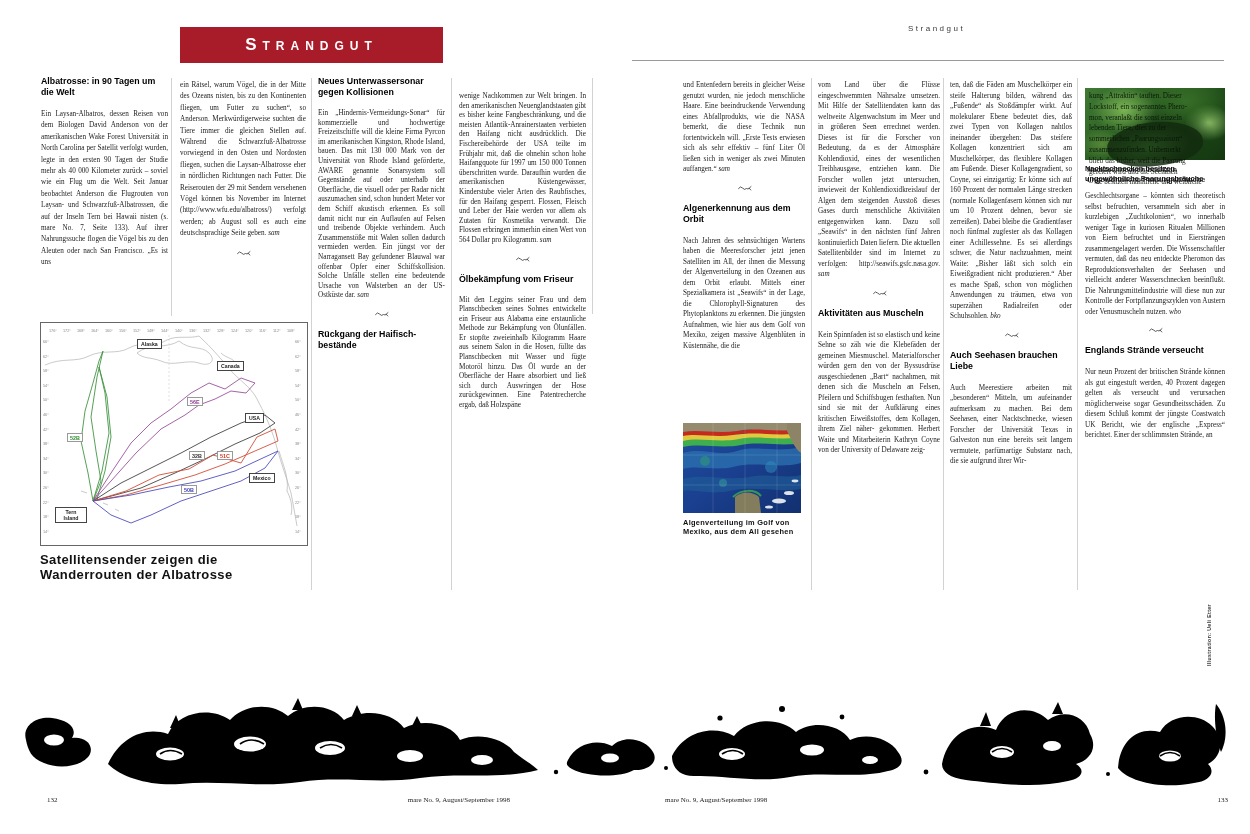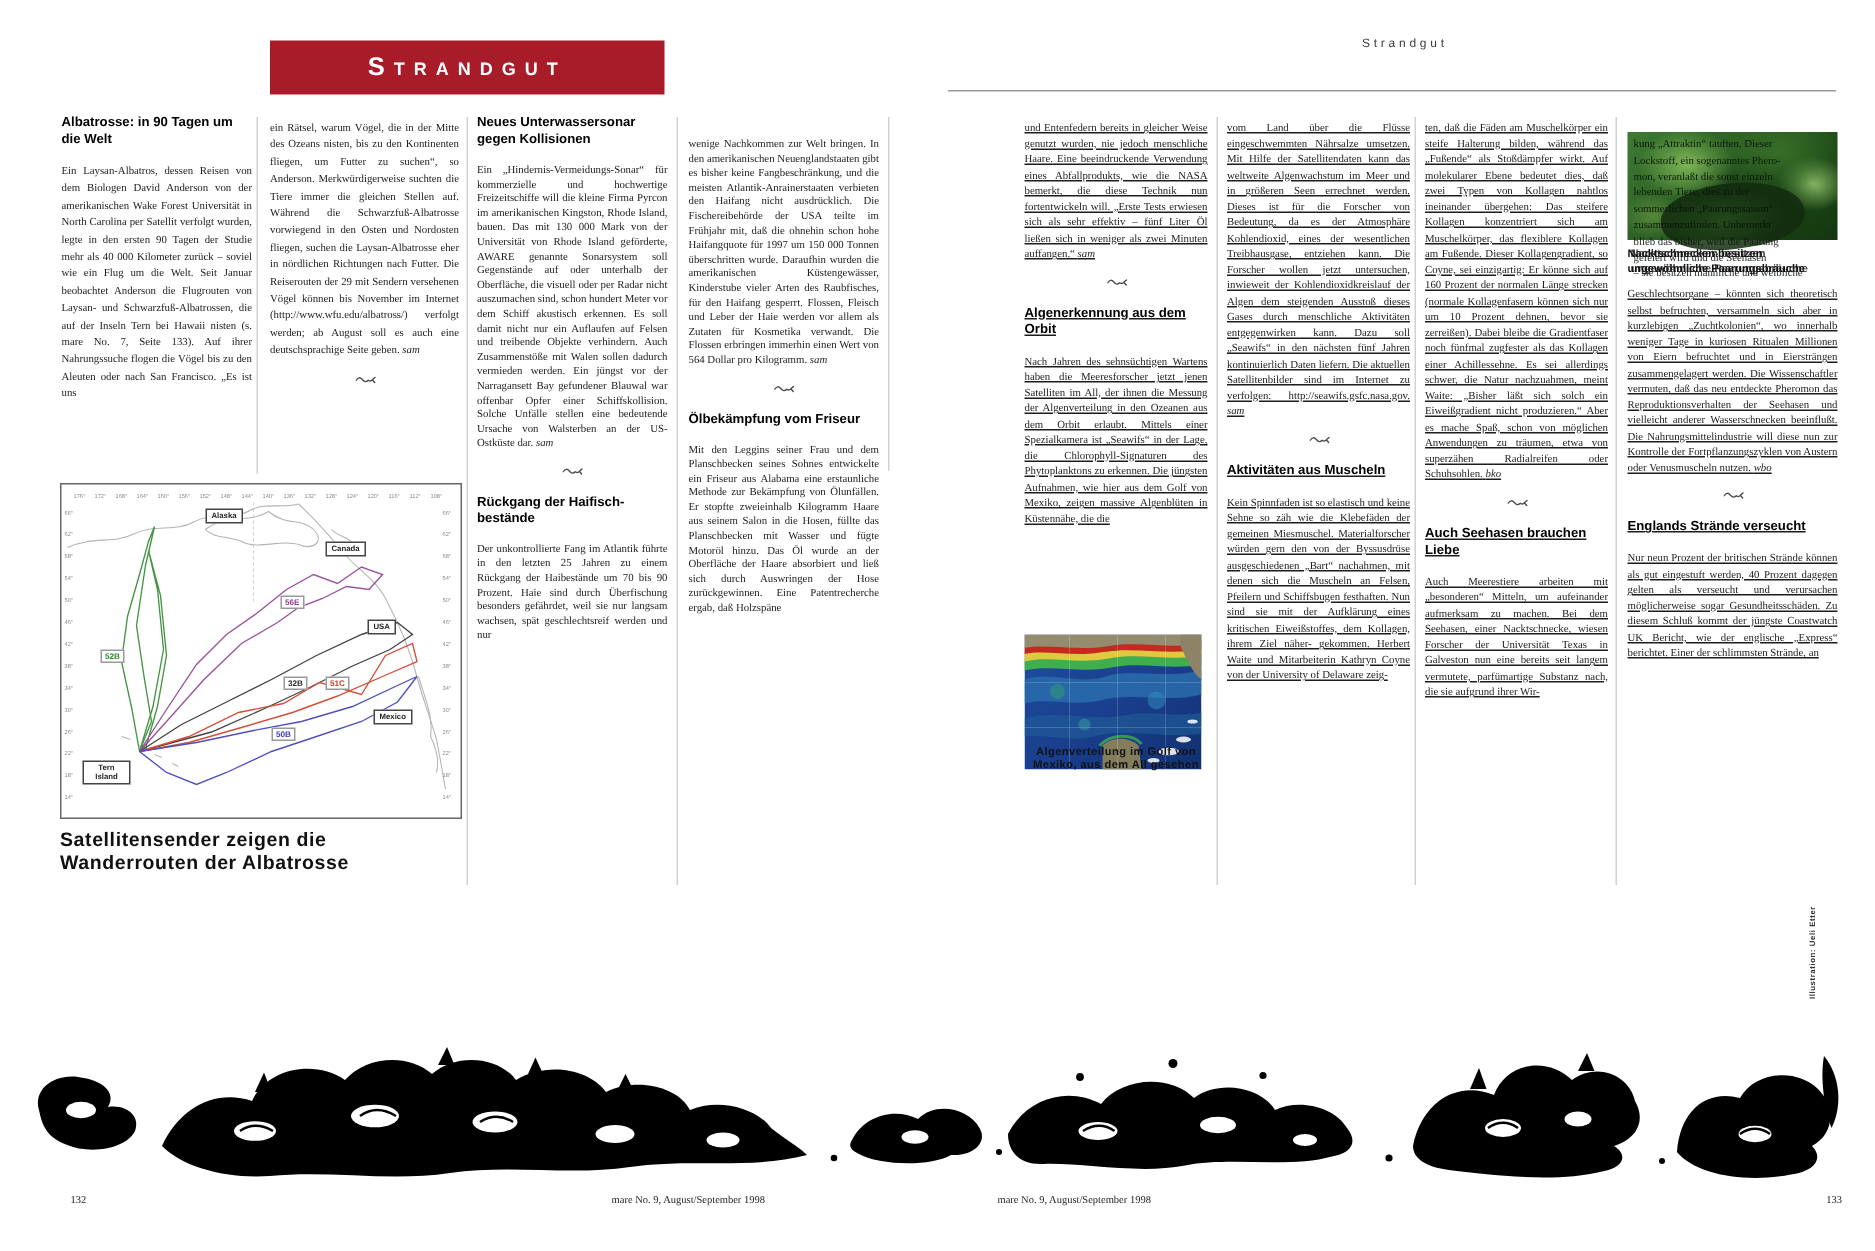--- a/index.html
+++ b/index.html
@@ -18,42 +18,42 @@
              font-size:8px; letter-spacing:2.5px; color:#3a3a3a; }
   .headrule { left:632px; top:60px; width:592px; height:1px; background:#9a9a9a; }
 
   
   .vrule { width:1px; background:#d2d2d2; }
 
   
   .col { position:absolute; text-align:justify; font-size:7.2px; }
   .lead-a { line-height:11.4px; }   
   .lead-b { line-height:9.6px; }    
-  .lead-c { line-height:10.5px;text-decoration:underline; }   
+  .lead-c { line-height:10.5px; }   
   .hd { font-family:"Liberation Sans", sans-serif; font-weight:bold; font-size:8.8px;
         line-height:11px; color:#000; text-align:left; margin-bottom:11px; hyphens:manual; }
   p { margin:0; hyphens:manual; }
   .sig { font-style:italic; }
   .orn { text-align:center; margin:9px 0 9px 0; line-height:8px; }
 
   
   .map-fig { left:40px; top:322px; width:268px; height:224px; border:1px solid #666; background:#fff; }
   .map-caption { left:40px; top:552px; width:268px; font-family:"Liberation Sans", sans-serif;
                  font-weight:bold; font-size:13px; letter-spacing:0.4px; color:#111; }
   .map-box { position:absolute; background:#fff; border:1px solid #444;
              font-family:"Liberation Sans", sans-serif; font-weight:bold; font-size:5.2px;
              padding:1px 3px; line-height:6px; text-align:center; color:#222; }
   .trk { position:absolute; background:#fff; border:1px solid #999;
          font-family:"Liberation Sans", sans-serif; font-weight:bold; font-size:5.4px;
          padding:0.5px 2px; line-height:6px; }
   .tick { font-size:3.8px; fill:#8a8a8a; font-family:"Liberation Sans", sans-serif; }
 
   .sat-fig { left:683px; top:423px; width:118px; height:90px; }
-  .sat-caption { left:683px; top:496px; width:122px; font-family:"Liberation Sans", sans-serif;
-                 font-weight:bold; font-size:7.4px; line-height:9.2px; letter-spacing:0.3px; color:#111;text-align:center; }
+  .sat-caption { left:683px; top:518px; width:122px; font-family:"Liberation Sans", sans-serif;
+                 font-weight:bold; font-size:7.4px; line-height:9.2px; letter-spacing:0.3px; color:#111; }
 
   .hare-photo { position:relative; width:140px; height:72px; margin:10px 0 4px 0;
         background:
           radial-gradient(46px 34px at 28% 30%, rgba(128,186,88,.95), rgba(128,186,88,0) 70%),
           radial-gradient(60px 40px at 72% 18%, rgba(56,112,40,.9), rgba(56,112,40,0) 72%),
           radial-gradient(66px 52px at 58% 72%, rgba(18,48,16,.95), rgba(18,48,16,0) 75%),
           radial-gradient(34px 26px at 88% 48%, rgba(150,200,110,.9), rgba(150,200,110,0) 70%),
           radial-gradient(30px 22px at 12% 78%, rgba(90,140,60,.9), rgba(90,140,60,0) 70%),
           linear-gradient(135deg, #3f7a33, #1d4a17 70%, #143510); }
   .hare-body { position:absolute; left:22px; top:34px; width:96px; height:44px; border-radius:50% 60% 45% 55%;
@@ -188,21 +188,20 @@
 
 <div class="col lead-b" style="left:318px; top:76px; width:127px;">
   <div class="hd">Neues Unterwassersonar gegen Kollisionen</div>
   <p><span>Ein „Hindernis-Vermeidungs-Sonar“ für kommerzielle und hochwertige Freizeitschiffe will die kleine Firma Pyrcon im amerikanischen Kingston, Rhode Island, bauen. Das mit 130 000 Mark von der Universität von Rhode Island geförderte, AWARE genannte Sonarsystem soll Gegenstände auf oder unterhalb der Oberfläche, die visuell oder per Radar nicht auszumachen sind, schon hundert Meter vor dem Schiff akustisch erkennen. Es soll damit nicht nur ein Auflaufen auf Felsen und treibende Objekte verhindern. Auch Zusammenstöße mit Walen sollen dadurch vermieden werden. Ein jüngst vor der Narragansett Bay gefundener Blauwal war offenbar Opfer einer Schiffskollision. Solche Unfälle stellen eine bedeutende Ursache von Walsterben an der US-Ostküste dar.</span> <span class="sig">sam</span></p>
   <div class="orn">
     <svg width="15" height="8" viewBox="0 0 15 8">
         <path d="M1.5,4.5 Q3.5,1.5 5.5,4 T9.5,4.5 Q11.2,5.6 12.2,4.2 L14,2.6 M12.2,4.2 L13.8,6" stroke="#4a4a4a" stroke-width="0.9" fill="none" stroke-linecap="round"></path>
       </svg>
   </div>
   <div class="hd">Rückgang der Haifisch­bestände</div>
-  <p><span>Der unkontrollierte Fang im Atlantik führte in den letzten 25 Jahren zu einem Rückgang der Haibestände um 70 bis 90 Prozent. Haie sind durch Überfischung besonders gefährdet, weil sie nur langsam wachsen, spät geschlechtsreif werden und nur</span></p>
 </div>
 
 <div class="col lead-b" style="left:459px; top:92px; width:127px;">
   <p><span>wenige Nachkommen zur Welt bringen. In den amerikanischen Neuenglandstaaten gibt es bisher keine Fangbeschränkung, und die meisten Atlantik-Anrainerstaaten verbieten den Haifang nicht ausdrücklich. Die Fischereibehörde der USA teilte im Frühjahr mit, daß die ohnehin schon hohe Haifangquote für 1997 um 150 000 Tonnen überschritten wurde. Daraufhin wurden die amerikanischen Küstengewässer, Kinderstube vieler Arten des Raubfisches, für den Haifang gesperrt. Flossen, Fleisch und Leber der Haie werden vor allem als Zutaten für Kosmetika verwandt. Die Flossen erbringen immerhin einen Wert von 564 Dollar pro Kilogramm.</span> <span class="sig">sam</span></p>
   <div class="orn">
     <svg width="15" height="8" viewBox="0 0 15 8">
         <path d="M1.5,4.5 Q3.5,1.5 5.5,4 T9.5,4.5 Q11.2,5.6 12.2,4.2 L14,2.6 M12.2,4.2 L13.8,6" stroke="#4a4a4a" stroke-width="0.9" fill="none" stroke-linecap="round"></path>
       </svg>
   </div>
   <div class="hd">Ölbekämpfung vom Friseur</div>

